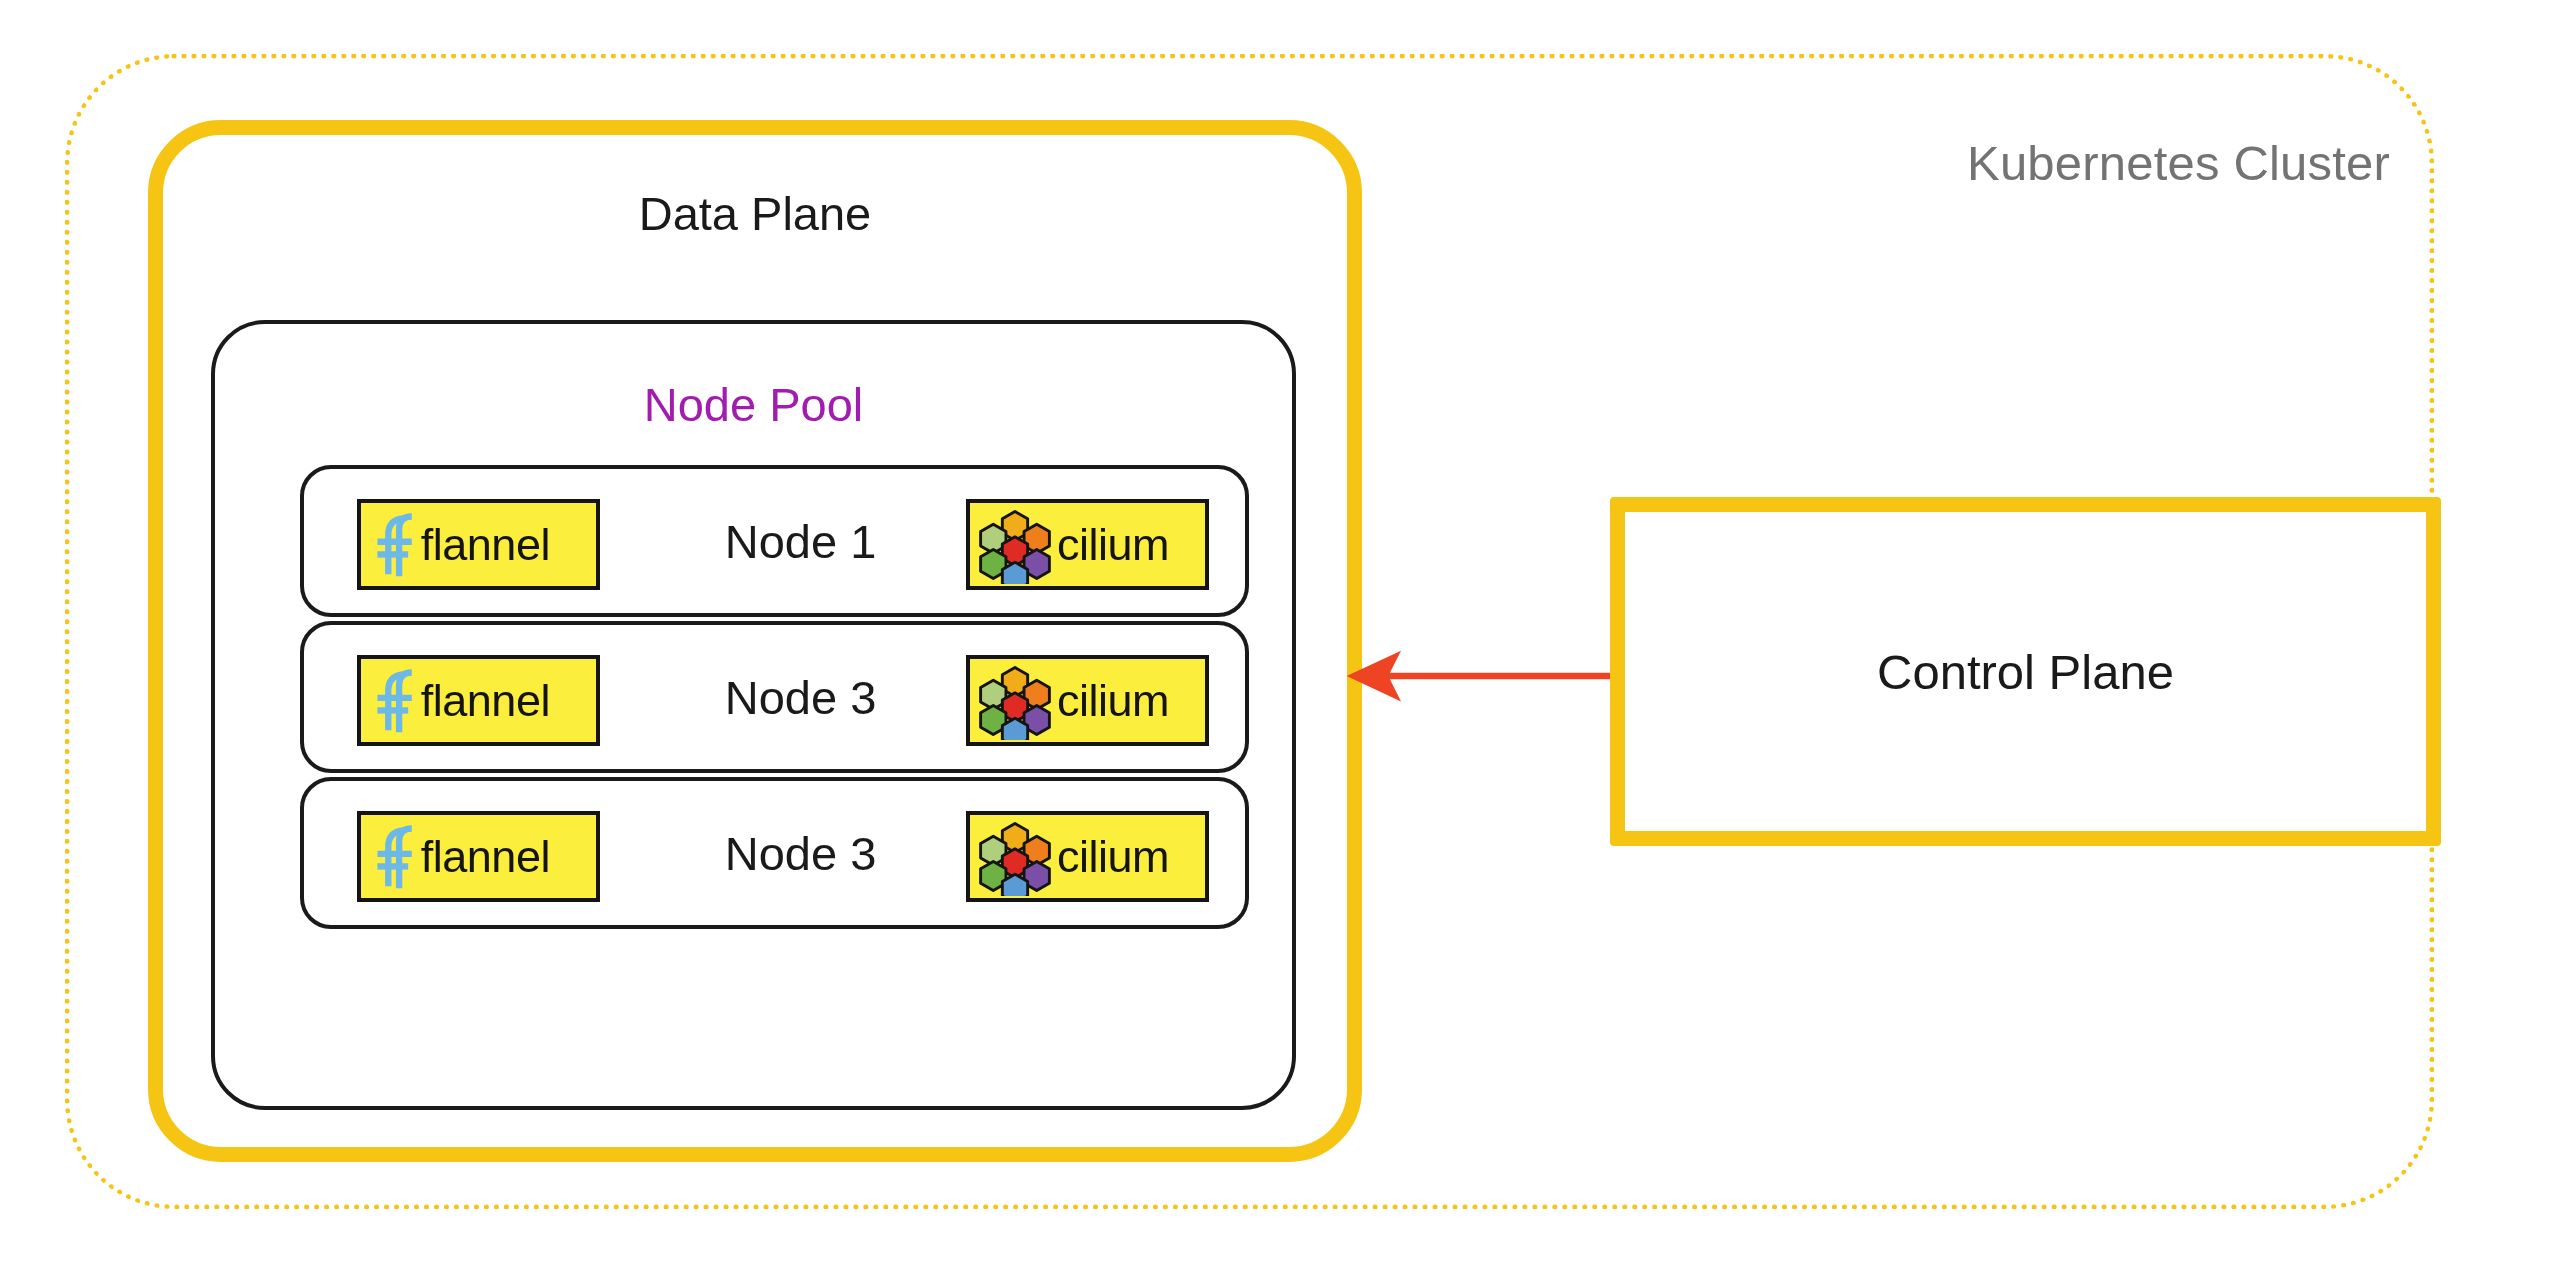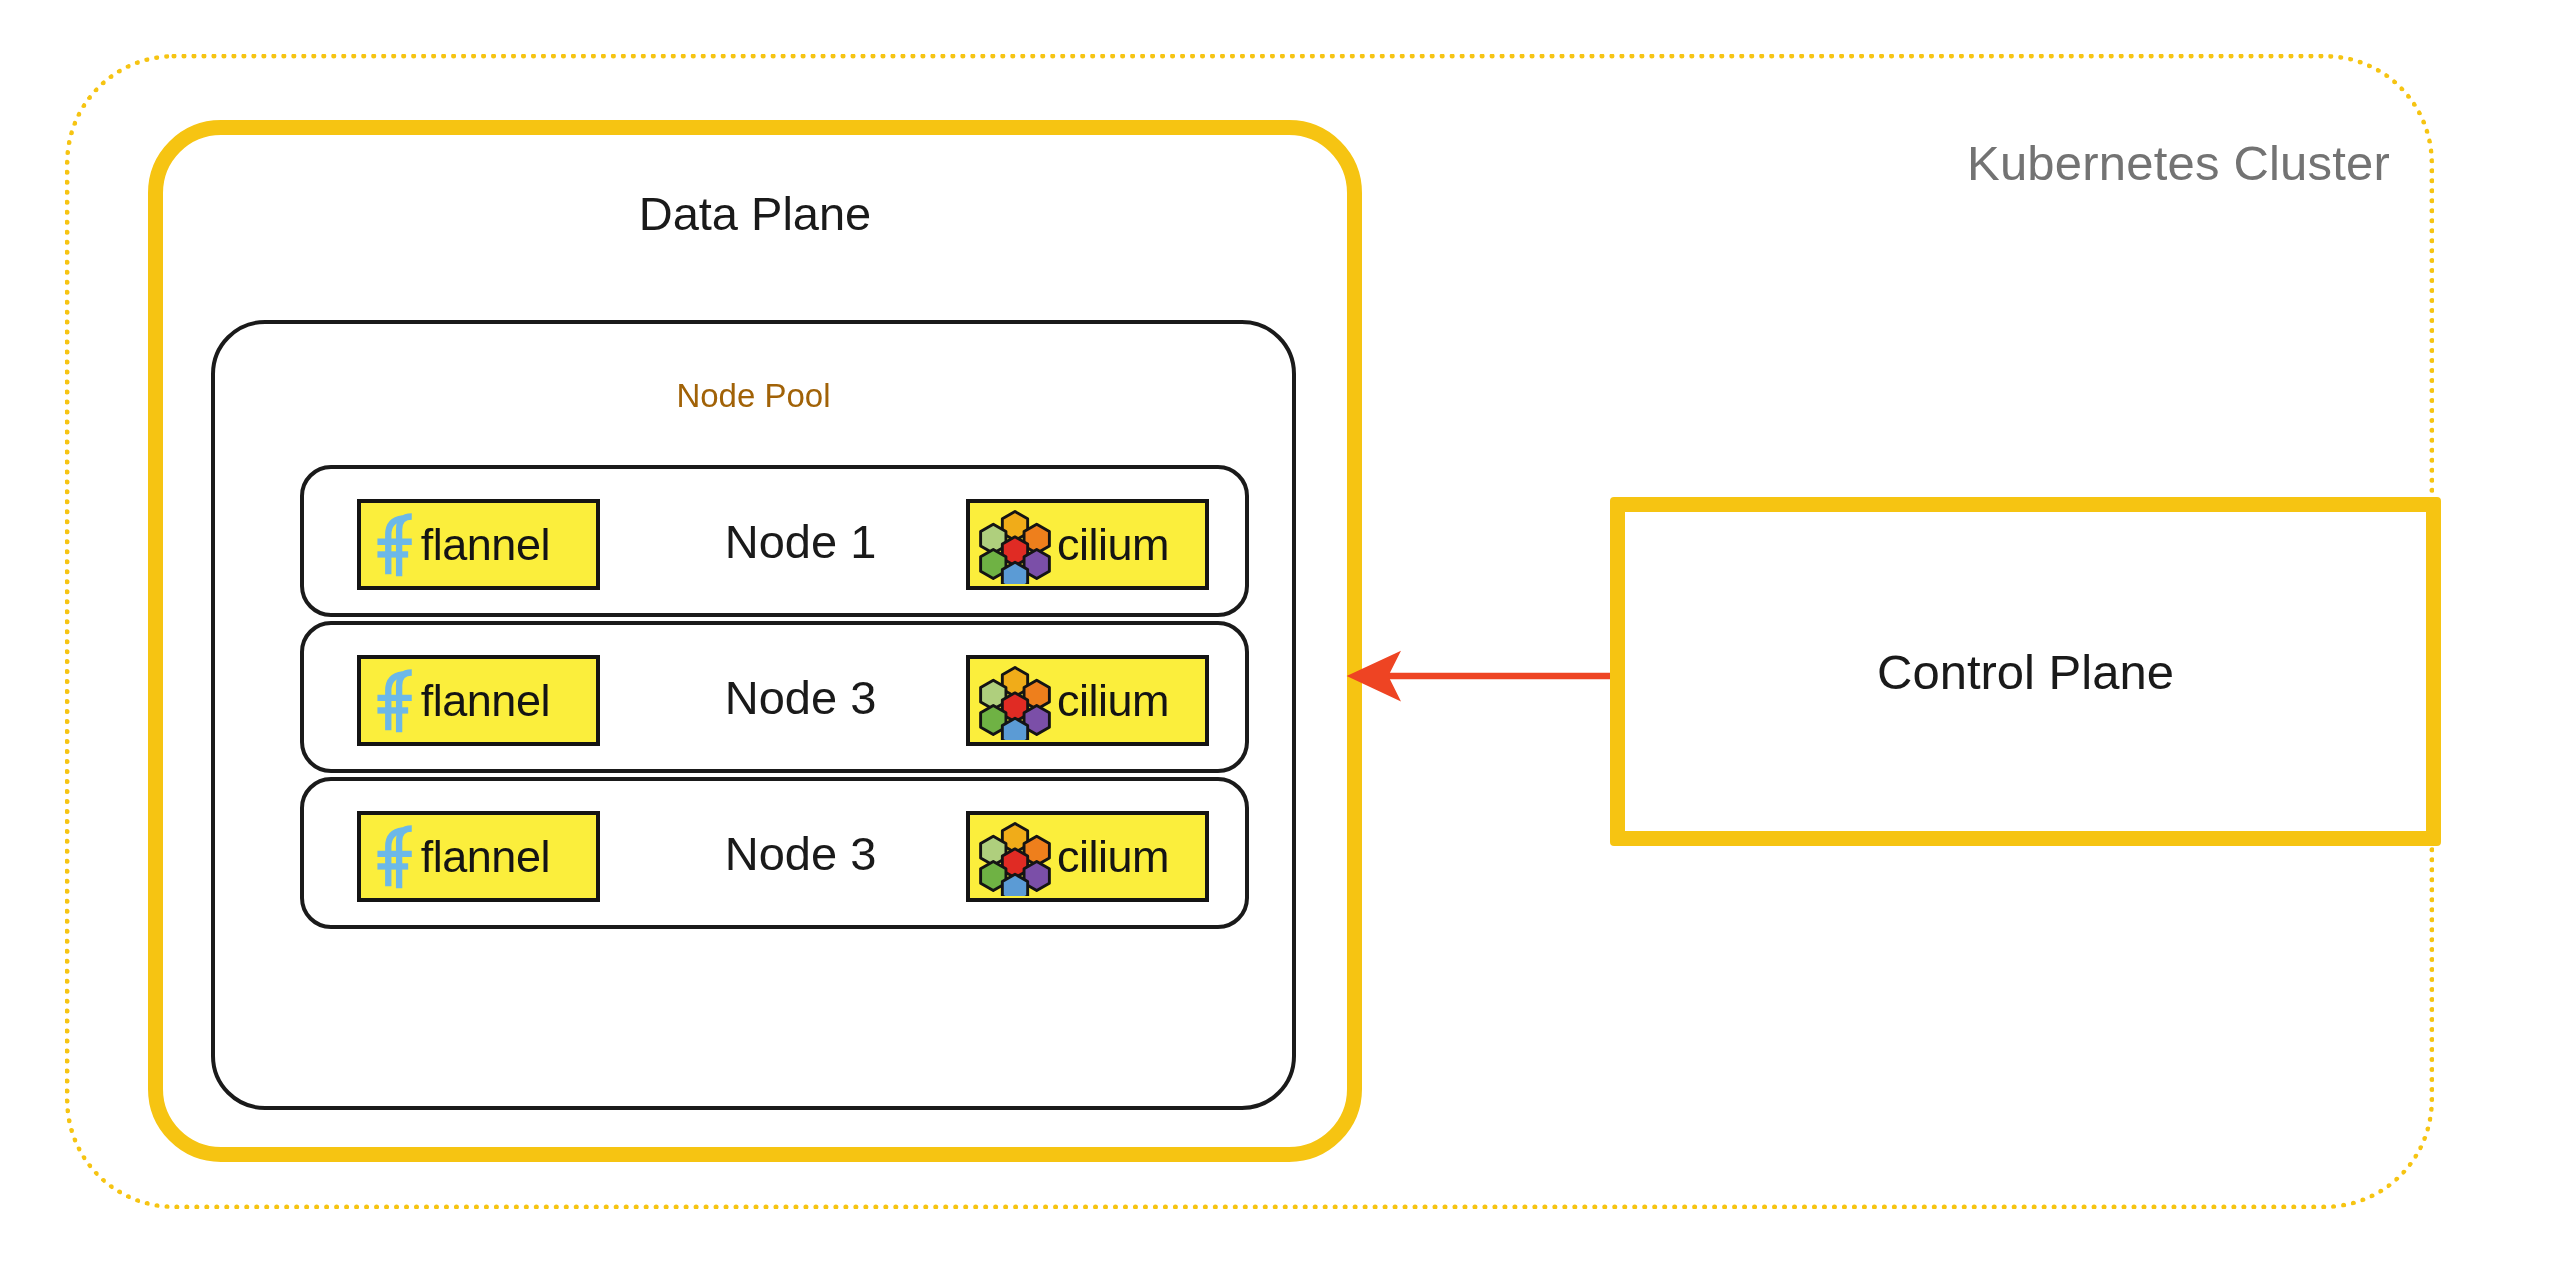--- a/index.html
+++ b/index.html
@@ -73,22 +73,22 @@
     border-radius: 54px;
     box-sizing: border-box;
     background: #ffffff;
   }
   .node-pool-label {
     position: absolute;
     left: 211px;
     top: 377px;
     width: 1085px;
     text-align: center;
-    font-size: 33px;
-    color: #a16207;
+    font-size: 47px;
+    color: #a21caf;
   }
 
   
   .node-row {
     position: absolute;
     left: 300px;
     width: 949px;
     height: 152px;
     border: 4.5px solid #1a1a1a;
     border-radius: 31px;

